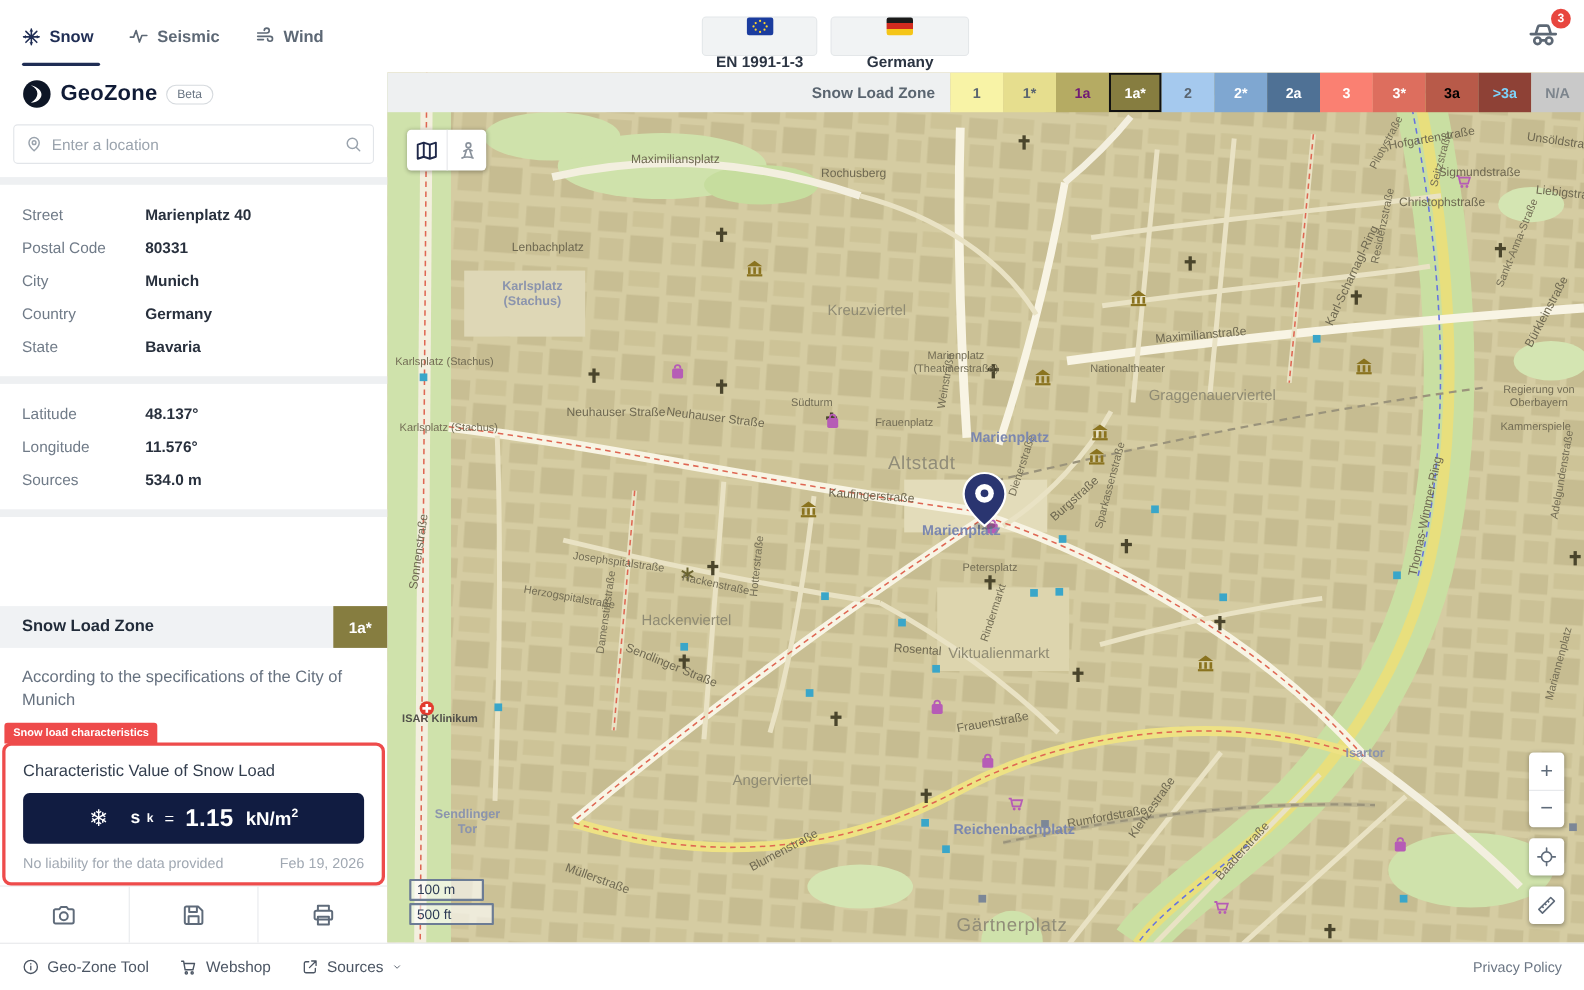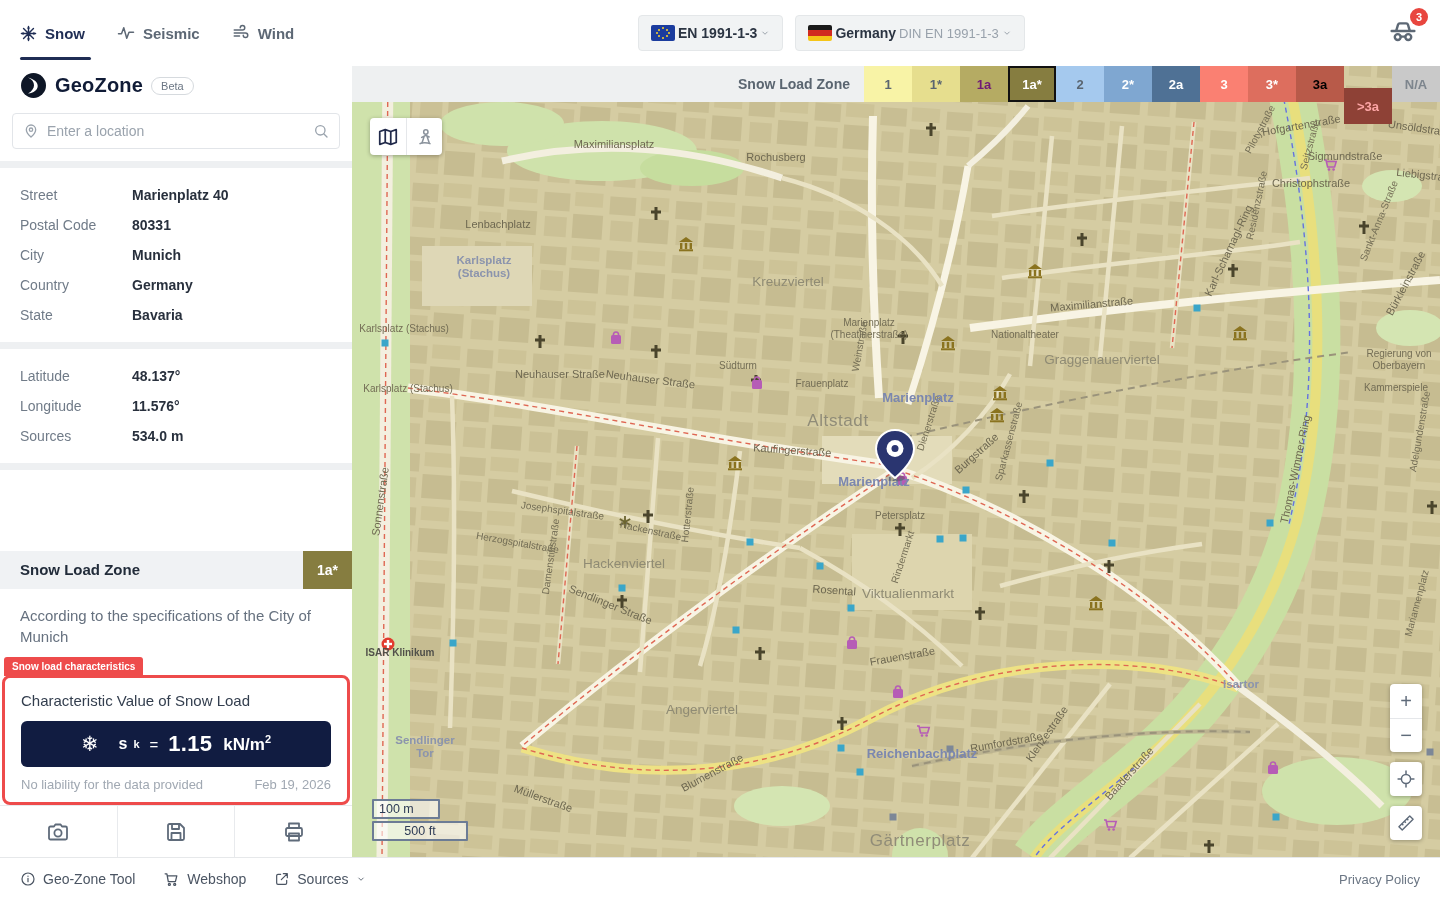--- a/index.html
+++ b/index.html
@@ -11,22 +11,22 @@
   .topbar { height:66px; position:relative; background:#fff; flex:0 0 auto; display:flex; align-items:center; }
   .tabs { display:flex; align-items:stretch; height:100%; padding-left:20px; }
   .tab { display:flex; align-items:center; gap:8px; padding:0 20px 0 0; margin-right:12px;
          font-size:15px; font-weight:bold; color:#5d6875; position:relative; cursor:pointer; }
   .tab svg { stroke:#5d6875; }
   .tab.active { color:#1f2d54; }
   .tab.active svg { stroke:#1f2d54; }
   .tab.active::after { content:""; position:absolute; left:0; right:14px; bottom:6px; height:3px;
          background:#1f2d54; border-radius:2px; }
   .selects { position:absolute; left:638px; top:15px; display:flex; gap:12px; }
-  .select { display:flex; align-items:center; gap:3px; height:36px; padding:0 12px;
-            background:#f1f3f4; border:1px solid #e4e7e9; border-radius:4px; cursor:pointer; }
+  .select { display:flex; align-items:center; gap:16px; height:36px; padding:0 12px;
+            background:#f1f3f4; border:1px solid #e4e7e9; border-radius:4px; cursor:pointer;flex-direction:column; }
   .select .lbl { font-size:14px; font-weight:bold; color:#2b3442; }
   .select .sub { font-size:13px; color:#98a1ab; }
   .flag { width:24px; height:16px; border-radius:2px; position:relative; overflow:hidden; flex:0 0 auto; }
   .flag-eu { background:#1b3c9e; }
   .flag-eu i { position:absolute; width:2px; height:2px; background:#ffd42a; border-radius:50%; }
   .flag-de { background:linear-gradient(#1a1a1a 33%, #d12b1f 33%, #d12b1f 66%, #f5c518 66%); }
   .chev { width:10px; height:10px; fill:none; stroke:#8a949e; stroke-width:2; }
   .incog { position:absolute; right:16px; top:14px; width:38px; height:38px; cursor:pointer; }
   .incog .badge { position:absolute; top:-6px; right:-4px; min-width:18px; height:18px; border-radius:9px;
      background:#e8463f; color:#fff; font-size:11px; font-weight:bold; display:flex;
@@ -97,21 +97,21 @@
   .zoomctl { top:618px; }
   .zbtn { height:34px; display:flex; align-items:center; justify-content:center; font-size:20px;
           color:#5f6b7a; cursor:pointer; }
   .zbtn + .zbtn { border-top:1px solid #e5e7ea; }
   .locatectl { top:696px; height:34px; display:flex; align-items:center; justify-content:center; cursor:pointer; }
   .rulerctl { top:740px; height:34px; display:flex; align-items:center; justify-content:center; cursor:pointer; }
   .scales { position:absolute; left:20px; bottom:16px; z-index:6; }
   .scale { border:2px solid #6c7c95; border-radius:1px; background:rgba(255,255,255,.6);
            font-size:12.5px; color:#2d3b55; padding:0 5px; line-height:16px; margin-top:2px; }
   .scale.metric { width:68px; }
-  .scale.imperial { width:96px;text-align:center; }
+  .scale.imperial { width:77px; }
 
   
   .mapsvg text { font-family:"Liberation Sans", sans-serif; }
   .st  { font-size:11px; fill:#6e6851; }
   .sm  { font-size:10px; fill:#736d55; }
   .smd { font-size:10px; fill:#51504a; font-weight:bold; }
   .pl  { font-size:13px; font-weight:bold; fill:#7b87af; }
   .pl2 { font-size:11.5px; font-weight:bold; fill:#8b94ad; }
   .di  { font-size:13.5px; fill:#8f8b74; }
   .ar  { font-size:17px; fill:#908c78; letter-spacing:.6px; }
@@ -721,21 +721,21 @@
           <div class="lz" style="background: rgb(248, 243, 166); color: rgb(90, 101, 112);">1</div>
           <div class="lz" style="background: rgb(230, 222, 142); color: rgb(90, 101, 112);">1*</div>
           <div class="lz" style="background: rgb(181, 171, 99); color: #701a75;">1a</div>
           <div class="lz sel" style="background: rgb(134, 125, 64); color: rgb(255, 255, 255);">1a*</div>
           <div class="lz" style="background: rgb(165, 201, 238); color: rgb(90, 101, 112);">2</div>
           <div class="lz" style="background: rgb(127, 167, 209); color: rgb(255, 255, 255);">2*</div>
           <div class="lz" style="background: rgb(79, 113, 149); color: rgb(255, 255, 255);">2a</div>
           <div class="lz" style="background: rgb(250, 128, 114); color: rgb(255, 255, 255);">3</div>
           <div class="lz" style="background: rgb(221, 110, 94); color: rgb(255, 255, 255);">3*</div>
           <div class="lz" style="background: rgb(184, 90, 73); color: #000000;">3a</div>
-          <div class="lz" style="background: rgb(142, 65, 54); color: #fca5a5; margin-top: 22px;">&gt;3a</div>
+          <div class="lz" style="background: rgb(142, 65, 54); color: #7dd3fc;">&gt;3a</div>
           <div class="lz" style="background: rgb(201, 201, 201); color: rgb(125, 133, 141);">N/A</div>
         </div>
     </div>
 
     <div class="layersbtn">
       <div class="cell">
         <svg width="22" height="22" viewBox="0 0 24 24" fill="none" stroke="#20294a" stroke-width="1.9" stroke-linejoin="round">
             <path d="M3 6l6-2 6 2 6-2v14l-6 2-6-2-6 2z"></path>
             <path d="M9 4v14M15 6v14"></path>
           </svg>

